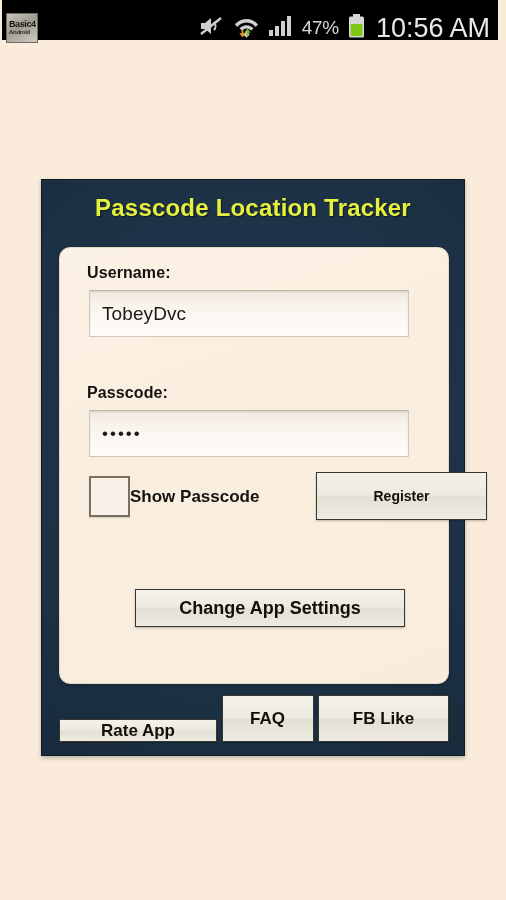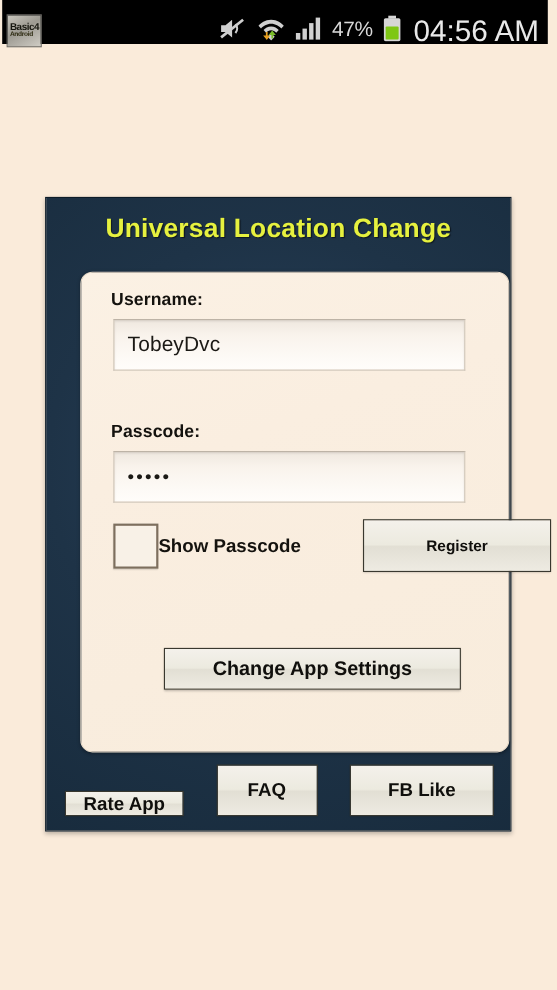--- a/index.html
+++ b/index.html
@@ -106,21 +106,21 @@
     font-size: 24px;
     font-weight: bold;
     font-family: "Liberation Sans", sans-serif;
     letter-spacing: 0.2px;
     text-shadow: 1px 1px 1px rgba(0,0,0,0.55);
   }
 
   
   .card {
     position: absolute;
-    left: 31px;
+    left: 17px;
     top: 67px;
     width: 390px;
     height: 437px;
     background: linear-gradient(160deg, #fbf1e4 0%, #faeee0 35%, #f8ecdc 100%);
     border-radius: 11px;
     border: 1px solid #e6d8c6;
     box-sizing: border-box;
     box-shadow: 0 1px 3px rgba(0,0,0,0.3);
   }
 
@@ -238,21 +238,21 @@
     left: 17px;
     top: 515px;
     width: 390px;
     height: 47px;
     display: flex;
     justify-content: space-between;
   }
   .bottom-row .btn {
     font-size: 17px;
   }
-  #rate-app-button { width: 108px; margin-top: 24px; }
+  #rate-app-button { width: 158px; margin-top: 24px; }
   #faq-button { width: 92px; }
   #fb-like-button { width: 131px; }
 </style>
 </head>
 <body>
 
 <div class="statusbar">
   <div class="sb-left">
     <div class="notif-icon">
       <div class="l1">Basic4</div>
@@ -292,27 +292,27 @@
     <span class="sb-pct">47%</span>
 
     <span class="sb-ico">
       <svg width="17" height="24" viewBox="0 0 17 24">
         <rect x="5" y="0" width="7" height="3" fill="#d6d6d6"></rect>
         <rect x="1" y="2.5" width="15" height="21" rx="1.5" fill="#d6d6d6"></rect>
         <rect x="2.6" y="10" width="11.8" height="12" rx="1" fill="#7ec715"></rect>
       </svg>
     </span>
 
-    <span class="sb-clock">04:56 AM</span>
+    <span class="sb-clock">10:56 AM</span>
   </div>
 </div>
 
 <div class="panel">
 
-  <div class="app-title">Universal Location Change</div>
+  <div class="app-title">Passcode Location Tracker</div>
 
   <div class="card">
 
     <div class="field-label" id="username-label">Username:</div>
 
     <div class="textfield" id="username-input">
       <span class="val">TobeyDvc</span>
     </div>
 
     <div class="field-label" id="passcode-label">Passcode:</div>

